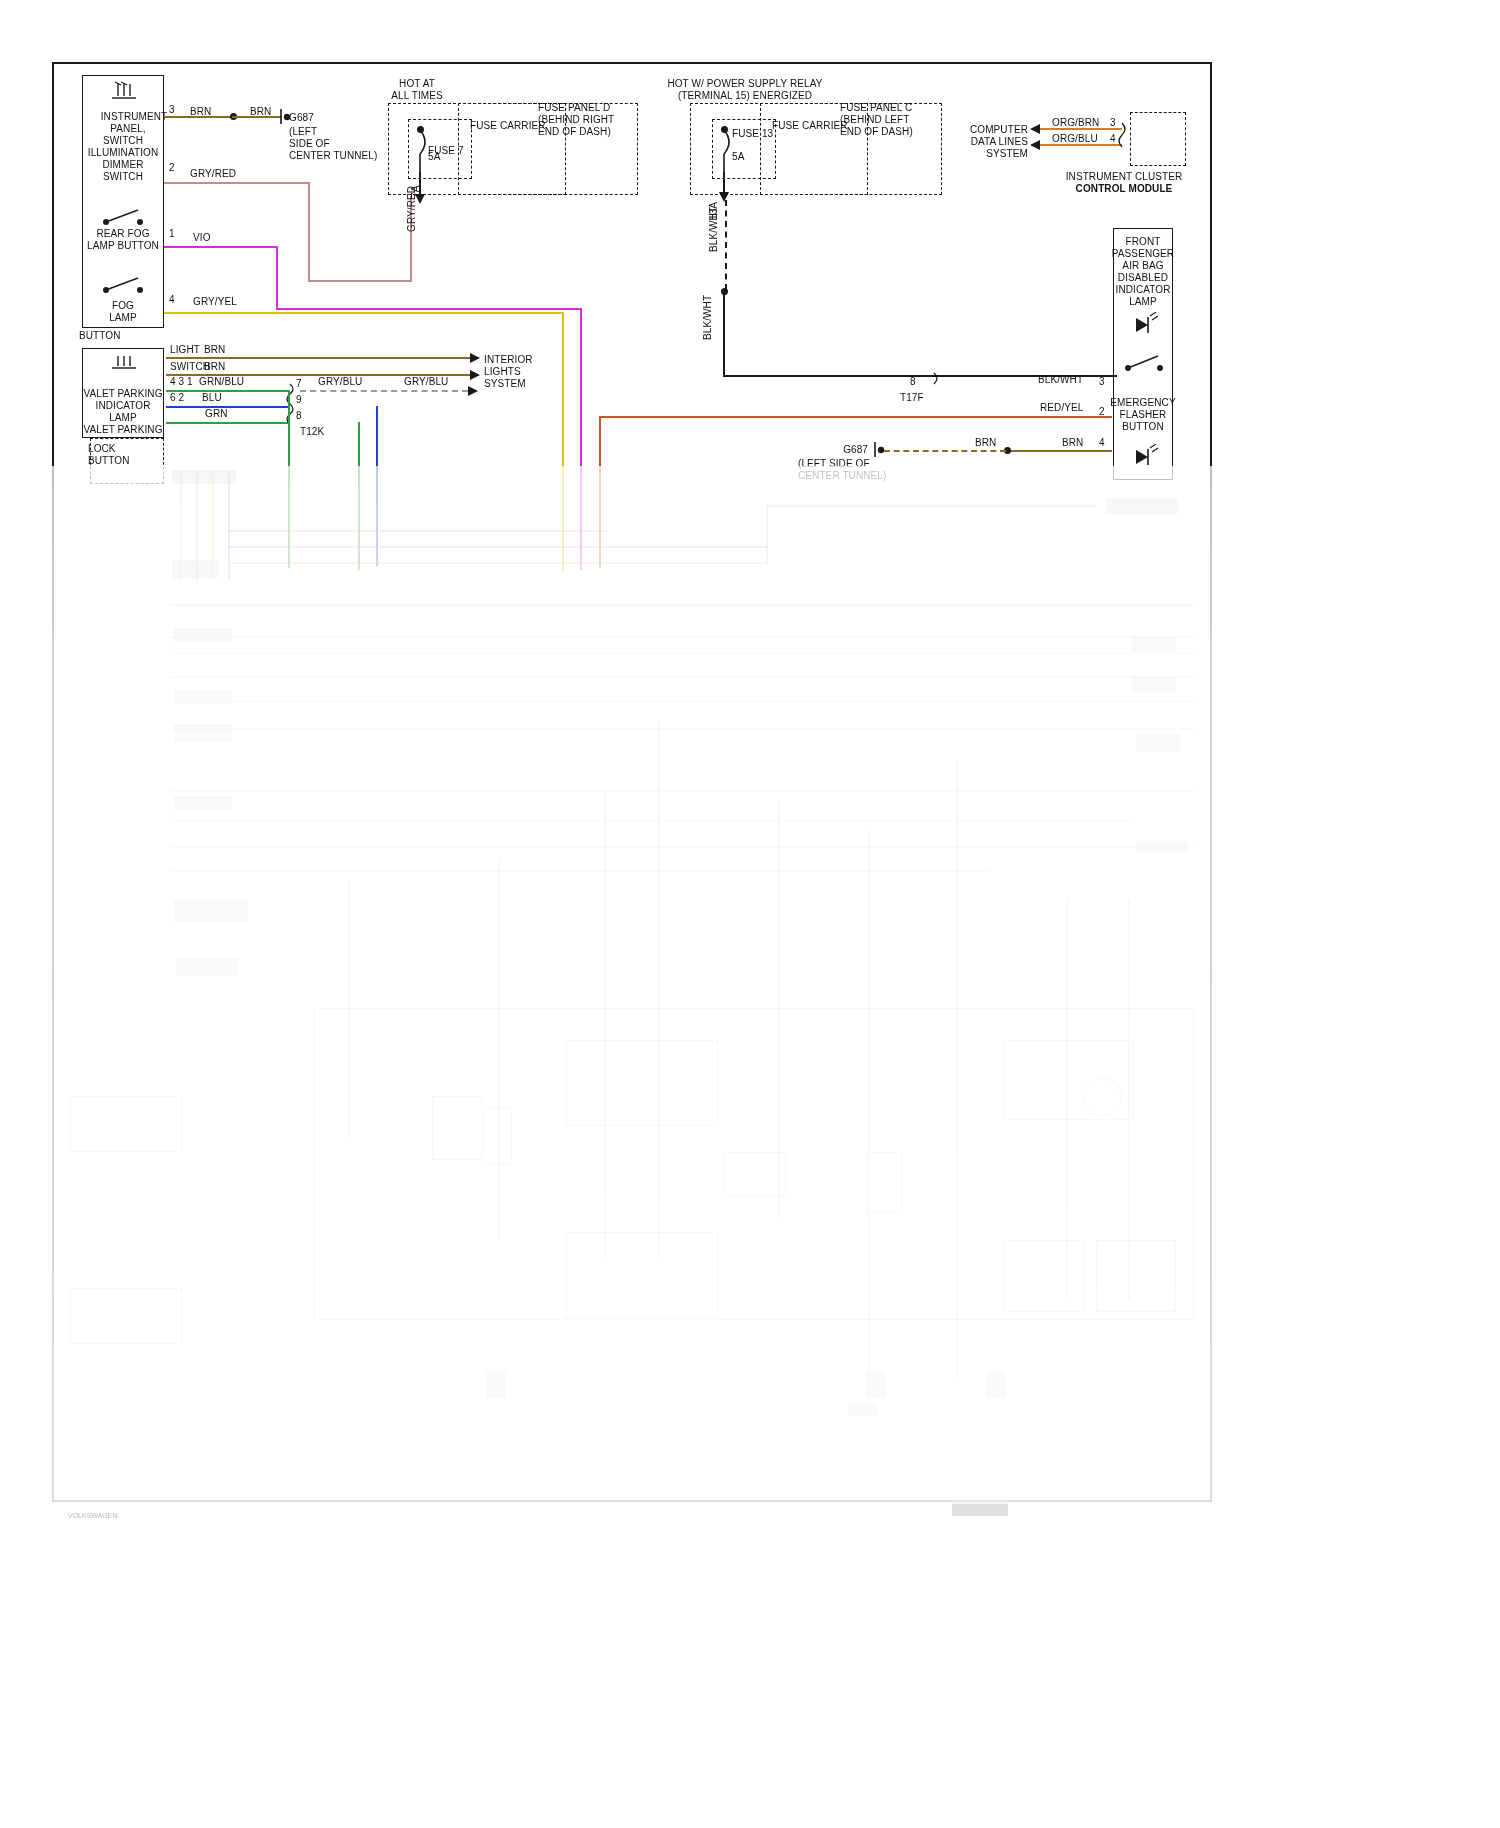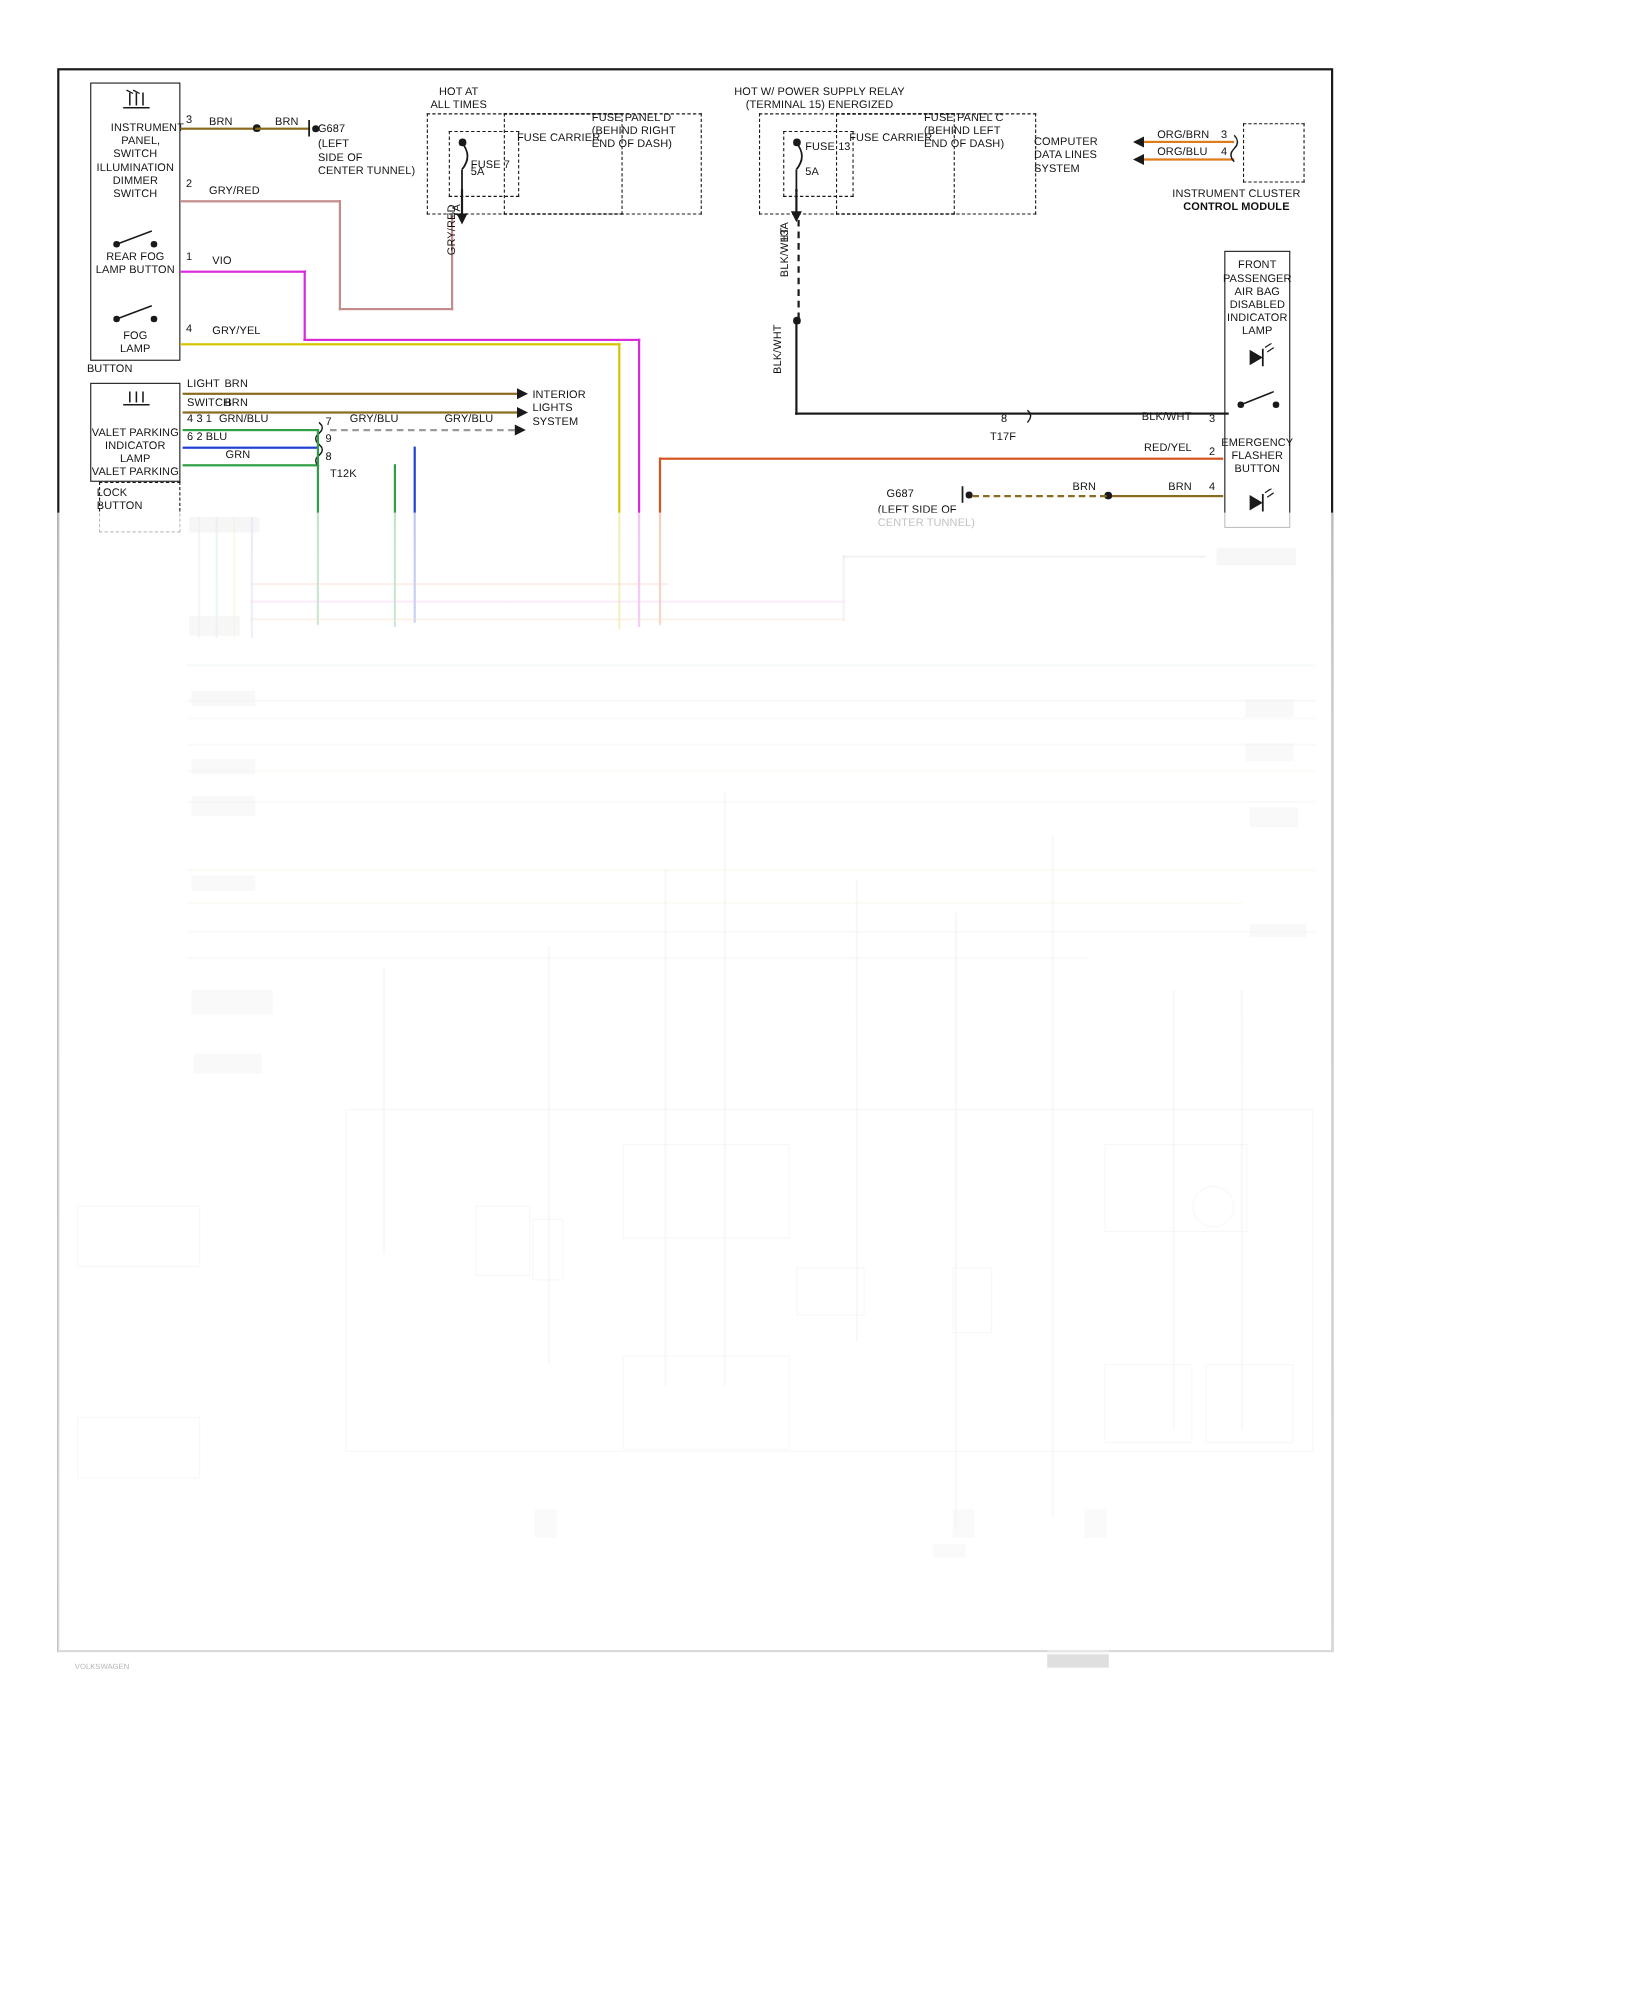--- a/index.html
+++ b/index.html
@@ -39,21 +39,21 @@
   }
   .lbl {
     position: absolute;
     font-size: 10px;
     line-height: 11px;
     color: #111111;
     white-space: pre;
     letter-spacing: 0.1px;
   }
   .lbl.c { text-align: center; }
-  .lbl.r { }
+  .lbl.r { text-align: right; }
   .box {
     position: absolute;
     border: 1.4px solid #1a1a1a;
     box-sizing: border-box;
     background: transparent;
   }
   .dbox {
     position: absolute;
     border: 1.3px dashed #1a1a1a;
     box-sizing: border-box;
@@ -241,21 +241,21 @@
   <div class="lbl" style="left:170px; top:376px;">4 3 1</div>
   <div class="lbl" style="left:199px; top:376px;">GRN/BLU</div>
   <div class="wire h" style="left:166px; top:390px; width:124px; background:#2f9e44; height:2.4px;"></div>
   <div class="lbl" style="left:296px; top:378px;">7</div>
   <div class="lbl" style="left:318px; top:376px;">GRY/BLU</div>
   <div class="dashwire-h" style="left:300px; top:390px; width:168px; border-color:#9a9a9a;"></div>
   <div class="lbl" style="left:404px; top:376px;">GRY/BLU</div>
   <div class="arrow-r" style="left:468px; top:386px;"></div>
 
   <div class="lbl" style="left:170px; top:392px;">6 2</div>
-  <div class="lbl" style="left:187px; top:392px;">BLU</div>
+  <div class="lbl" style="left:202px; top:392px;">BLU</div>
   <div class="wire h" style="left:166px; top:406px; width:124px; background:#1f3fd1; height:2.4px;"></div>
   <div class="lbl" style="left:296px; top:394px;">9</div>
 
   <div class="lbl" style="left:205px; top:408px;">GRN</div>
   <div class="wire h" style="left:166px; top:422px; width:124px; background:#2f9e44; height:2.4px;"></div>
   <div class="lbl" style="left:296px; top:410px;">8</div>
   <div class="lbl" style="left:300px; top:426px;">T12K</div>
 
   <svg style="position:absolute; left:286px; top:382px; width:14px; height:46px;">
     <path d="M4 2 q6 5 0 10 q-6 5 0 10 q6 5 0 10 q-6 5 0 10" stroke="#1a1a1a" fill="none" stroke-width="1.3"></path>

